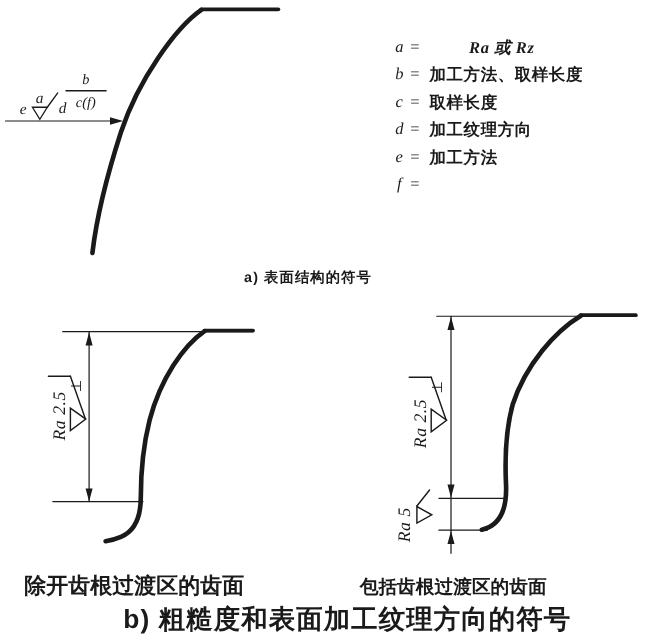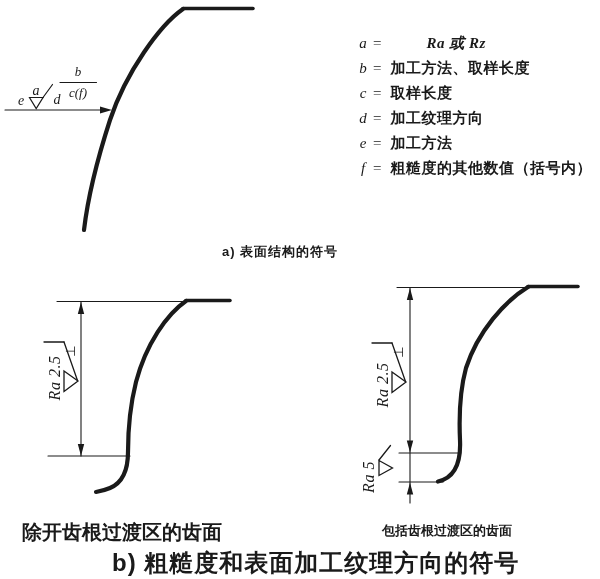--- a/index.html
+++ b/index.html
@@ -26,21 +26,21 @@
   .legend-row{display:flex;align-items:center;height:25px;font-size:15px;}
   .legend-var{font-family:"Liberation Serif","DejaVu Serif",serif;font-style:italic;
               display:inline-block;width:14px;text-align:center;font-size:15px;}
   .legend-eq{font-family:"Liberation Serif","DejaVu Serif",serif;margin:0 0 0 3px;font-size:15px;}
   .legend-text{margin-left:9px;font-weight:700;letter-spacing:0.5px;}
   .legend-text.it{font-family:"Liberation Serif","DejaVu Serif",serif;font-style:italic;font-weight:700;margin-left:45px;}
   
   .caption-a{left:130px;top:243px;width:300px;text-align:center;font-size:13px;letter-spacing:1px;}
   .caption-b{left:112px;top:547px;width:400px;text-align:center;font-size:24px;letter-spacing:1px;}
   .label-left{left:22px;top:519px;width:162px;text-align:right;font-size:20px;}
-  .label-right{left:364px;top:522px;width:166px;text-align:center;font-size:13px;}
+  .label-right{left:327px;top:522px;width:166px;text-align:center;font-size:17px;}
   .ra-text{font-size:16px;letter-spacing:0.5px;}
   .perp{font-size:13px;font-family:"DejaVu Sans",sans-serif;}
 </style>
 </head>
 <body>
 
 <div class="canvas">
 
   <svg width="600" height="579" viewBox="0 0 600 579" stroke="#1a1a1a" fill="none" stroke-linecap="round">
 
@@ -134,21 +134,20 @@
 
   <div class="legend-row">
     <span class="legend-var">e</span>
     <span class="legend-eq">=</span>
     <span class="legend-text">加工方法</span>
   </div>
 
   <div class="legend-row">
     <span class="legend-var">f</span>
     <span class="legend-eq">=</span>
-    <span class="legend-text">粗糙度的其他数值（括号内）</span>
   </div>
 </div>
 
   <div class="txt cn caption-a">a) 表面结构的符号</div>
 
   <span class="txt lat ra-text rot" style="left:55px;top:378px;">Ra 2.5</span>
   <span class="txt perp rot" style="left:70px;top:351px;">⊥</span>
 
   <span class="txt lat ra-text rot" style="left:383px;top:385px;">Ra 2.5</span>
   <span class="txt perp rot" style="left:398px;top:352px;">⊥</span>

